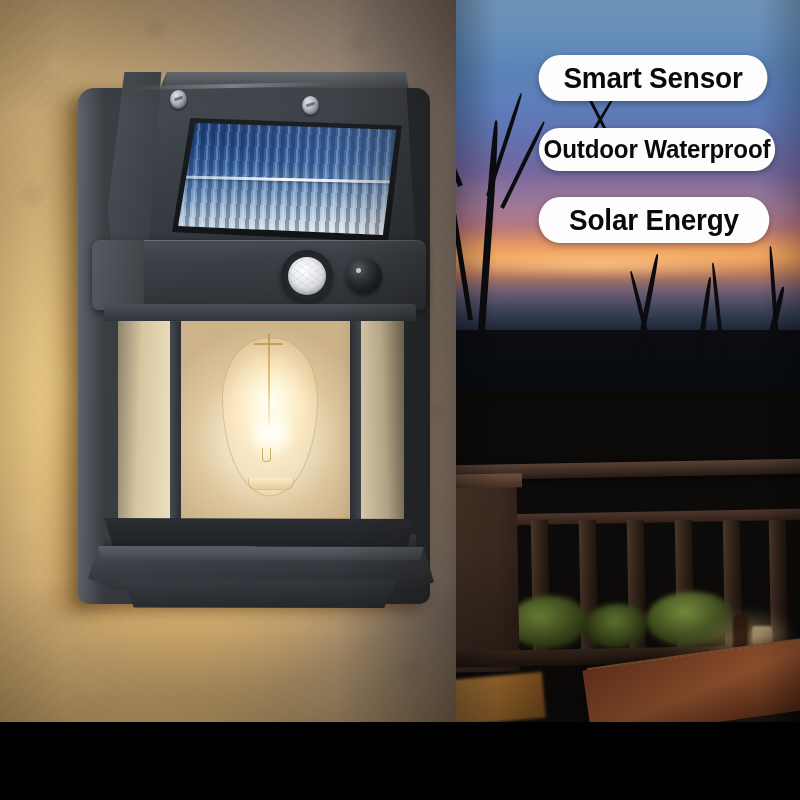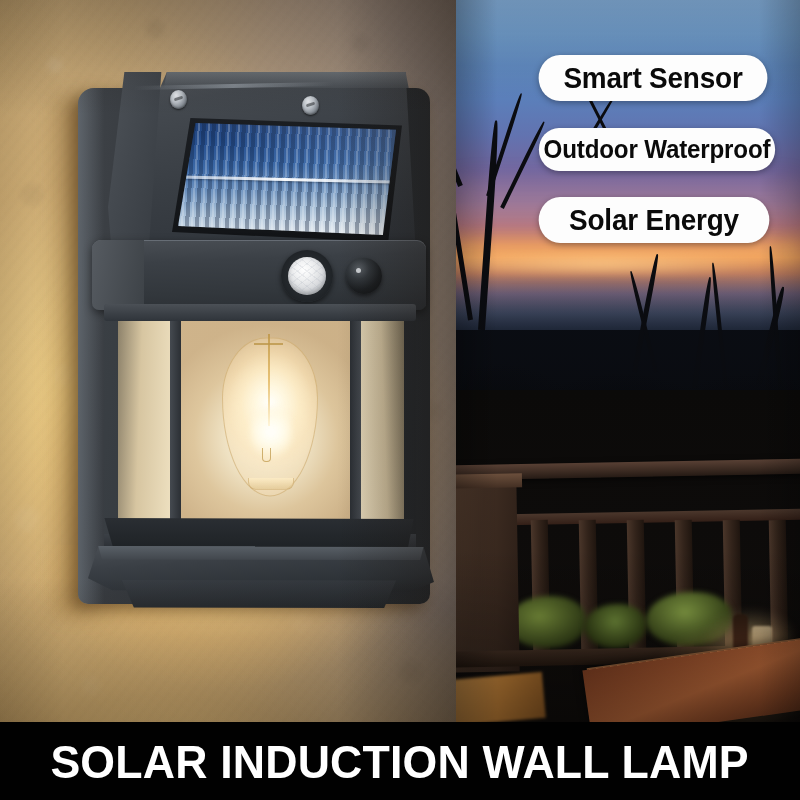--- a/index.html
+++ b/index.html
@@ -641,17 +641,14 @@
       <span>Smart Sensor</span>
     </div>
     <div class="badge badge-2">
       <span>Outdoor Waterproof</span>
     </div>
     <div class="badge badge-3">
       <span>Solar Energy</span>
     </div>
   </div>
 
-  <div class="banner">
-    <div class="banner-title">SOLAR INDUCTION WALL LAMP</div>
-  </div>
 
 </div>
 
 </body></html>

